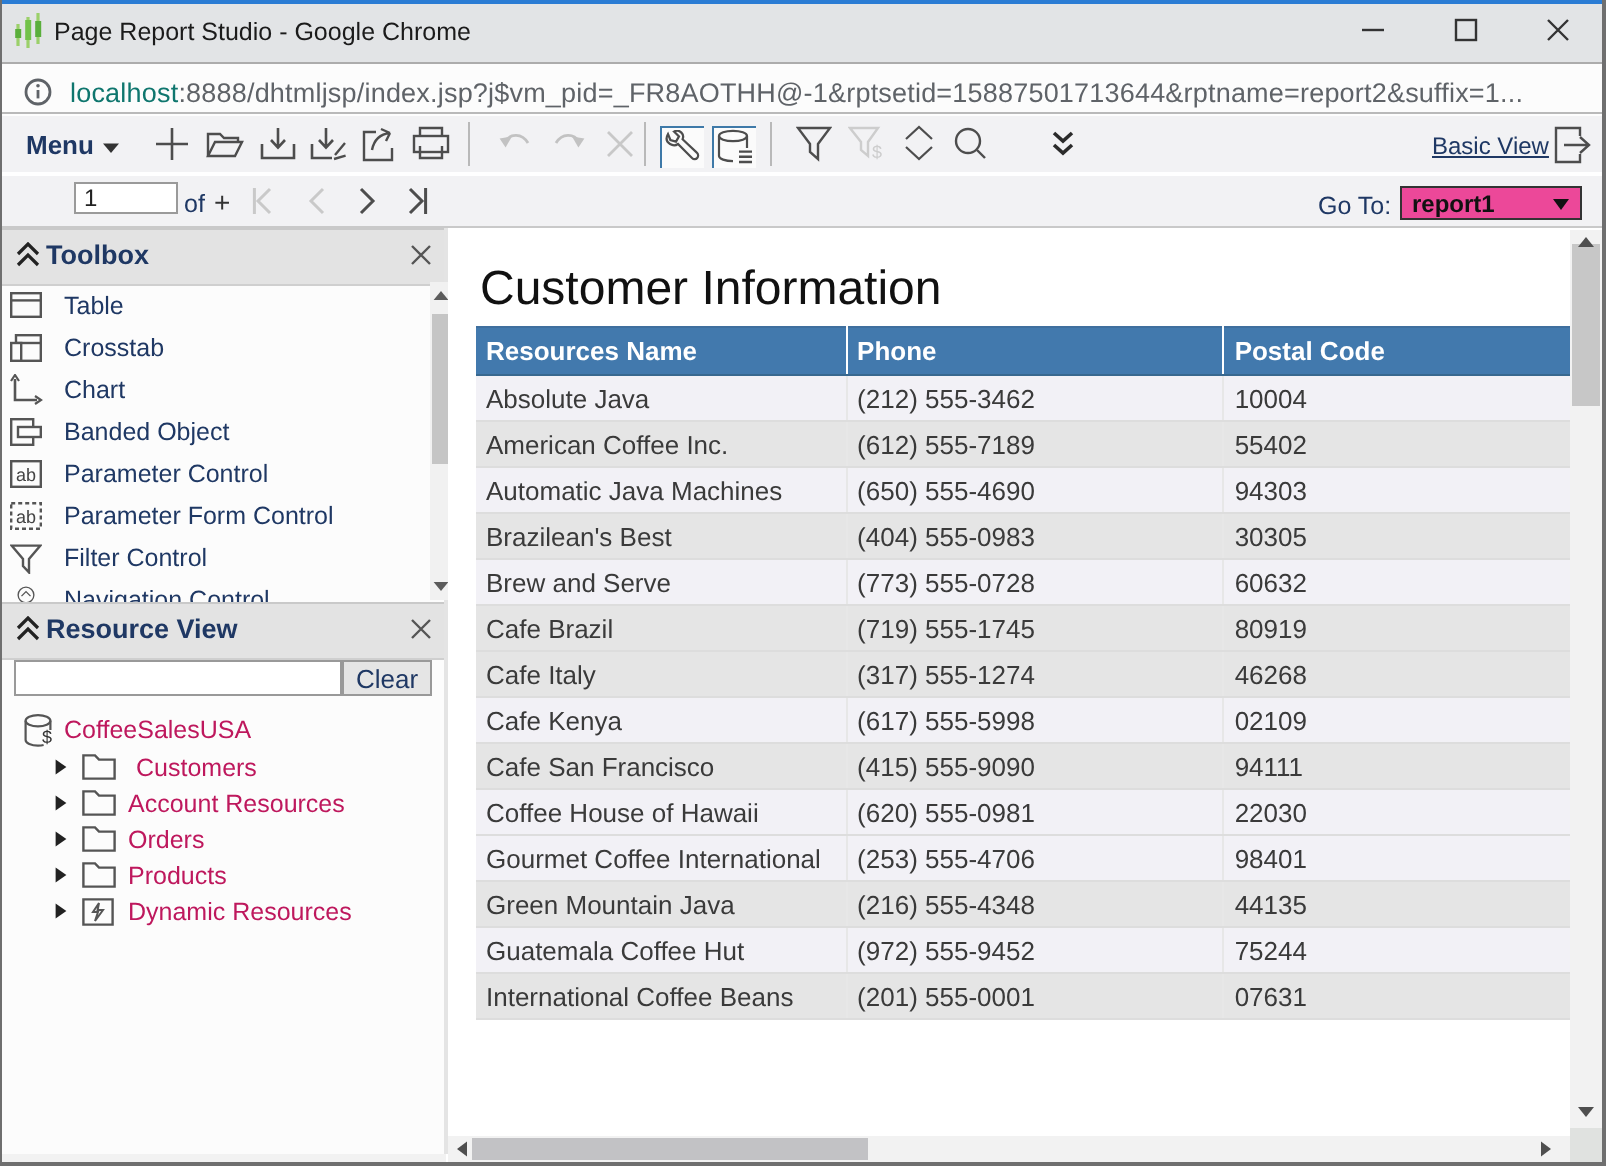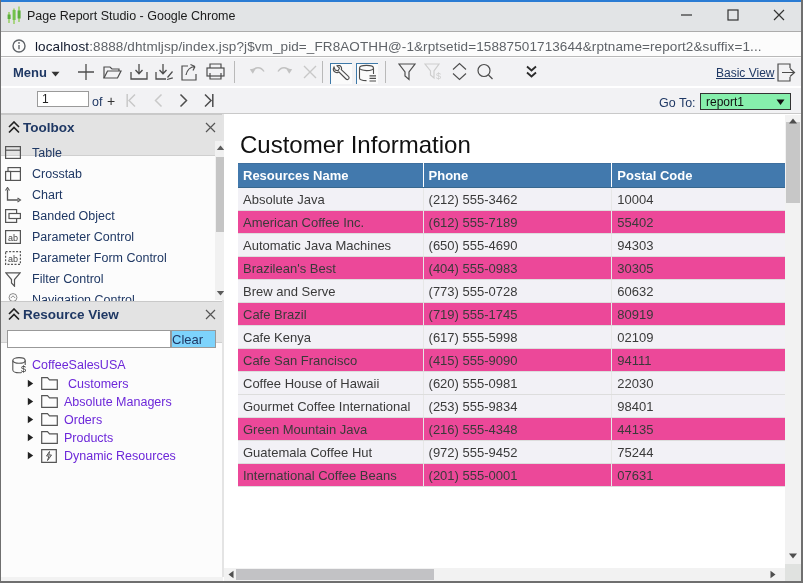--- a/index.html
+++ b/index.html
@@ -13,68 +13,68 @@
       border-left:1px solid #6f6f6f; border-right:2px solid #6f6f6f;
       border-bottom:2px solid #6f6f6f; pointer-events:none; z-index:99; }
   #titlebar { left:1px; top:2px; width:800px; height:30px; background:#e2e4e6;
       border-bottom:1px solid #acacac; }
   #title { left:27px; top:9px; font-size:12.5px; color:#1b1b1b; }
   .capbtn { top:7px; width:16px; height:16px; }
   
   #urlbar { left:1px; top:32px; width:800px; height:25px; background:#fcfcfc;
       border-bottom:1px solid #b9b9b9; }
   #urltext { left:35px; top:39px; font-size:13.5px; color:#5f6368; letter-spacing:0.1px;}
-  #urltext b { color:#0f172a; font-weight:normal; }
+  #urltext b { color:#0f766e; font-weight:normal; }
   
   #toolbar { left:1px; top:57px; width:800px; height:29px; background:#f2f2f4; border-top:1px solid #fdfdfd; }
   #pagerow { left:1px; top:87px; width:800px; height:27px; background:#f2f2f4; border-top:1.5px solid #fff;
       border-bottom:1px solid #c9c9c9; }
   .navy { color:#1f3864; }
   #menu { left:13px; top:65px; font-size:13px; font-weight:bold; }
   .sep { top:61px; width:1px; height:22px; background:#b9b9b9; }
   .tbico { top:62px; }
   .tglbox { top:63px; width:22px; height:21px; background:#fbfbfb;
      border-top:1.5px solid #3e79a8; border-left:1.5px solid #3e79a8; }
   #basicview { top:66px; left:716px; font-size:12px; text-decoration:underline; }
   
   #pagelbl { left:9px; top:95px; font-size:10px;margin-top:28px; }
   #pageinput { left:37px; top:91px; width:52px; height:16px; background:#fff;
      border:1px solid #9a9a9a; font-size:12px; color:#222; padding-left:4px; line-height:15px;}
   #oflbl { left:92px; top:95px; font-size:12.5px; }
   #pluslbl { left:107px; top:93px; font-size:14px; color:#333; }
   #gotolbl { left:659px; top:96px; font-size:12.5px; }
-  #gotosel { left:700px; top:93px; width:91px; height:17px; background:#86efac;
-     border:1px solid #333; font-size:12px; color:#111; padding:1px 2px 0 5px; }
+  #gotosel { left:700px; top:93px; width:91px; height:17px; background:#ec4899;
+     border:1px solid #333; font-size:12px; color:#111; padding:1px 2px 0 5px;font-weight:bold; }
   
   #leftpanel { left:1px; top:114px; width:221px; height:463px; background:#fcfcfc; }
   #paneldiv { left:222px; top:114px; width:2px; height:463px; background:#e4e4e4; }
-  .phead { left:1px; width:221px; height:42px; background:#e3e3e3;
+  .phead { left:1px; width:221px; height:29px; background:#e3e3e3;
       border-top:1px solid #c9c9c9; border-bottom:1px solid #cfcfcf; }
   .phead .ptitle { position:absolute; left:22px; top:5px; font-size:13.5px; font-weight:bold; }
   .titem { position:absolute; left:32px; font-size:12.5px; color:#1f3864; }
   .tico { position:absolute; left:5px; }
   
   #tbsb { left:215px; top:141px; width:11px; height:159px; background:#f1f1f1; }
   #tbsb .thumb { position:absolute; left:1px; top:16px; width:9px; height:75px; background:#c5c5c5; }
   
   #rsearch { left:7px; top:330px; width:164px; height:18px; background:#fff; border:1px solid #999; }
-  #rclear { left:171px; top:330px; width:45px; height:18px; background:#7dd3fc;
-     border:1px solid #999; font-size:13px; padding-top:1px; }
-  .tnode { position:absolute; font-size:12.5px; color:#6d28d9;text-align:center; }
+  #rclear { left:171px; top:330px; width:45px; height:18px; background:#e5e5e5;
+     border:1px solid #999; font-size:13px; text-align:center; padding-top:1px; }
+  .tnode { position:absolute; font-size:12.5px; color:#be185d;text-align:center; }
   
   #content { left:224px; top:114px; width:577px; height:467px; background:#fff; }
   #ctitle { left:240px; top:131px; font-size:24px; color:#111; }
   table#data { position:absolute; left:238px; top:163px; border-collapse:collapse;
      font-size:13px; }
   #data th { border-top:1px solid #3f6f9e; border-bottom:1px solid #38688f; background:#4279ad; color:#fff; text-align:left; font-weight:bold;
      height:24px; padding:0 0 0 5px; border-right:1px solid #fff; font-size:13px; }
   #data td { height:23px; padding:0 0 0 5px; border-bottom:1px solid #ddd;
      border-right:1px solid #e7e7e7; color:#3a3a3a; }
   #data tr.o td { background:#f2f1f6; }
-  #data tr.e td { background:#ec4899; }
+  #data tr.e td { background:#e5e5e5; }
   
   #vsb { left:785px; top:115px; width:16px; height:449px; background:#f2f2f2; }
   #vsb .thumb { position:absolute; left:1px; top:7px; width:14px; height:81px; background:#c7c7c7; }
   #corner { left:785px; top:564px; width:16px; height:17px; background:#e0e2e0; }
   #hsb { left:224px; top:568px; width:561px; height:13px; background:#f2f2f2; }
   #hsb .thumb { position:absolute; left:12px; top:1px; width:198px; height:11px; background:#c2c2c5; }
   svg { display:block; }
 </style>
 </head>
 <body>
@@ -298,21 +298,21 @@
   <path d="M0.7 12.3 V0.7 H6.5 L8.5 2.8 H16.3 V12.3 Z" fill="none" stroke="#555" stroke-width="1.2"></path>
 </svg>
 <div class="tnode abs" style="left:68px;top:377px">Customers</div>
 
 <svg class="abs" style="left:27px;top:397px" width="7" height="9" viewBox="0 0 7 9">
     <path d="M0.8 0.8 V8.2 L6.2 4.5 Z" fill="#222"></path>
   </svg>
 <svg class="abs" style="left:41px;top:395px" width="17" height="13" viewBox="0 0 17 13">
   <path d="M0.7 12.3 V0.7 H6.5 L8.5 2.8 H16.3 V12.3 Z" fill="none" stroke="#555" stroke-width="1.2"></path>
 </svg>
-<div class="tnode abs" style="left:64px;top:395px">Absolute Managers</div>
+<div class="tnode abs" style="left:64px;top:395px">Account Resources</div>
 
 <svg class="abs" style="left:27px;top:415px" width="7" height="9" viewBox="0 0 7 9">
     <path d="M0.8 0.8 V8.2 L6.2 4.5 Z" fill="#222"></path>
   </svg>
 <svg class="abs" style="left:41px;top:413px" width="17" height="13" viewBox="0 0 17 13">
   <path d="M0.7 12.3 V0.7 H6.5 L8.5 2.8 H16.3 V12.3 Z" fill="none" stroke="#555" stroke-width="1.2"></path>
 </svg>
 <div class="tnode abs" style="left:64px;top:413px">Orders</div>
 
 <svg class="abs" style="left:27px;top:433px" width="7" height="9" viewBox="0 0 7 9">
@@ -364,38 +364,43 @@
  <tr class="o">
         <td>Brew and Serve</td>
         <td>(773) 555-0728</td>
         <td>60632</td>
       </tr>
  <tr class="e">
         <td>Cafe Brazil</td>
         <td>(719) 555-1745</td>
         <td>80919</td>
       </tr>
+ <tr class="e">
+        <td>Cafe Italy</td>
+        <td>(317) 555-1274</td>
+        <td>46268</td>
+      </tr>
  <tr class="o">
         <td>Cafe Kenya</td>
         <td>(617) 555-5998</td>
         <td>02109</td>
       </tr>
  <tr class="e">
         <td>Cafe San Francisco</td>
         <td>(415) 555-9090</td>
         <td>94111</td>
       </tr>
  <tr class="o">
         <td>Coffee House of Hawaii</td>
         <td>(620) 555-0981</td>
         <td>22030</td>
       </tr>
  <tr class="o">
         <td>Gourmet Coffee International</td>
-        <td>(253) 555-9834</td>
+        <td>(253) 555-4706</td>
         <td>98401</td>
       </tr>
  <tr class="e">
         <td>Green Mountain Java</td>
         <td>(216) 555-4348</td>
         <td>44135</td>
       </tr>
  <tr class="o">
         <td>Guatemala Coffee Hut</td>
         <td>(972) 555-9452</td>

